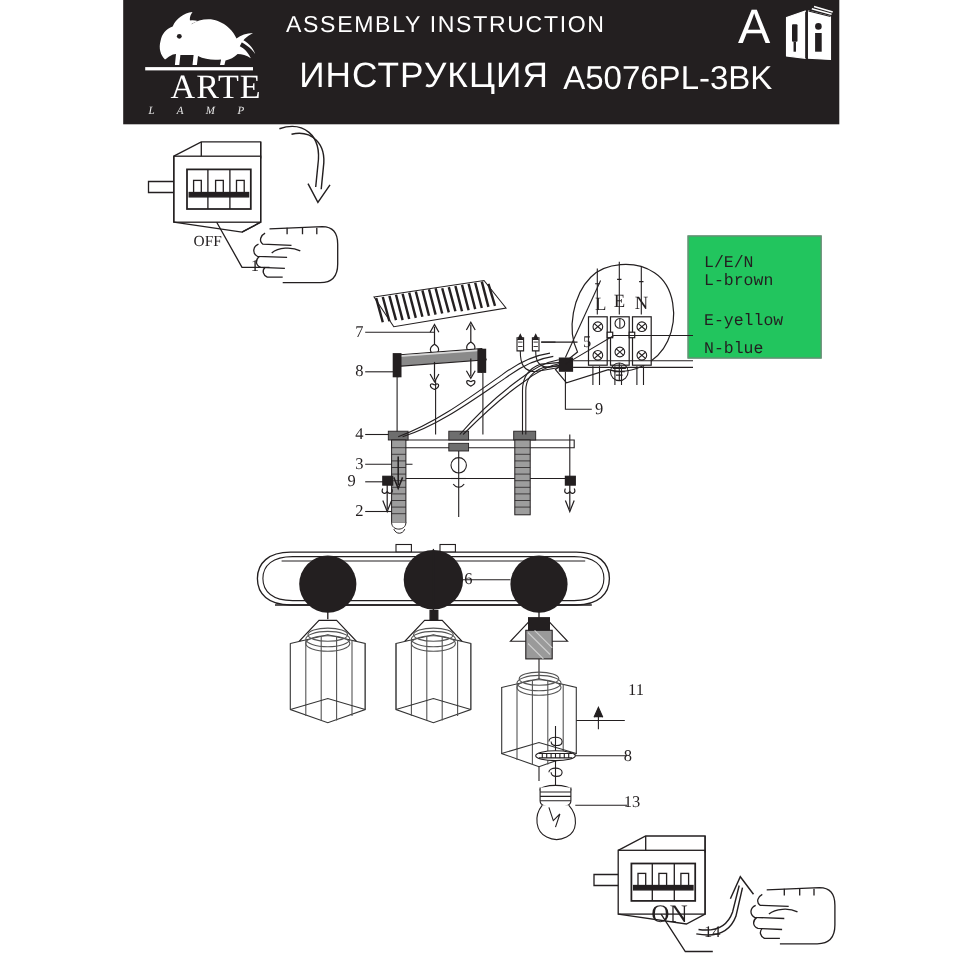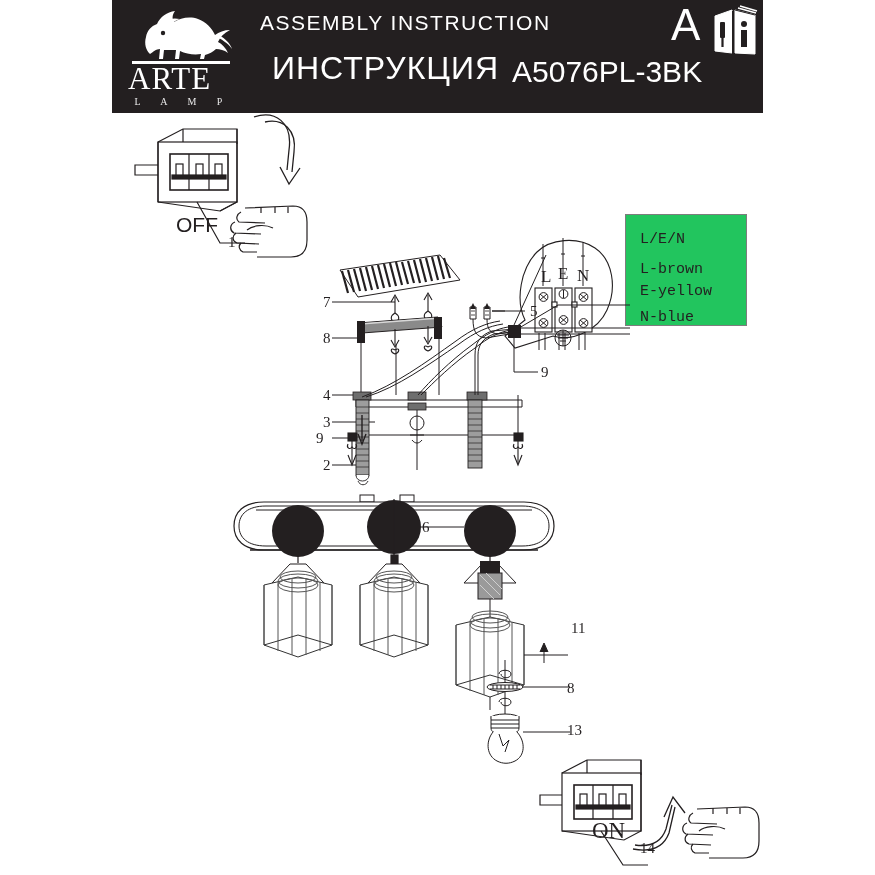--- a/index.html
+++ b/index.html
@@ -5,44 +5,44 @@
 <style>
   html,body{margin:0;padding:0;background:#ffffff;}
   body{width:875px;height:875px;overflow:hidden;
        font-family:"Liberation Serif",serif;color:#231f20;}
   #page{position:relative;width:875px;height:875px;background:#fff;}
 
   
   .hdr{position:absolute;left:112px;top:0;width:651px;height:113px;background:#231f20;}
   .hdr-logo{position:absolute;left:8px;top:6px;width:122px;height:102px;}
   .logo-rule{position:absolute;left:12px;top:55px;width:98px;height:3px;background:#fff;}
-  .logo-arte{position:absolute;left:8px;top:56px;width:110px;text-align:left;
+  .logo-arte{position:absolute;left:8px;top:56px;width:110px;text-align:right;
              color:#fff;font-family:"Liberation Serif",serif;font-size:31px;letter-spacing:1px;line-height:34px;}
   .logo-lamp{position:absolute;left:8px;top:90px;width:110px;text-align:center;
-             color:#e8e8e8;font-family:"Liberation Serif",serif;font-size:10px;letter-spacing:9px;}
+             color:#e8e8e8;font-family:"Liberation Serif",serif;font-size:10px;letter-spacing:9px;font-style:italic;}
   .hdr-en{position:absolute;left:148px;top:11px;color:#fff;
           font-family:"Liberation Sans",sans-serif;font-size:21px;letter-spacing:1.5px;}
   .hdr-ru{position:absolute;left:160px;top:50px;color:#fff;
           font-family:"Liberation Sans",sans-serif;font-size:32px;letter-spacing:1px;}
   .hdr-model{position:absolute;left:400px;top:55px;color:#fff;
              font-family:Liberation Sans, sans-serif;font-size:30px;letter-spacing:0px;}
   .hdr-A{position:absolute;left:559px;top:3px;color:#fff;
          font-family:"Liberation Sans",sans-serif;font-size:44px;line-height:44px;}
   .hdr-book{position:absolute;left:600px;top:6px;width:46px;height:52px;}
 
   
   .num{position:absolute;font-family:"Liberation Serif",serif;font-size:15px;color:#231f20;}
   svg{overflow:visible;}
   .legend{position:absolute;left:625px;top:214px;width:120px;height:110px;
           border:1px solid #7d7d7d;background:#22c55e;}
   .legend div{position:absolute;left:14px;font-family:"Liberation Mono",monospace;
               font-size:15px;color:#231f20;white-space:nowrap;}
-  .ln0{top:16px;} .ln1{top:46px;text-align:center;} .ln2{top:68px;} .ln3{top:94px;}
-  .off-t{position:absolute;left:176px;top:213px;font-size:21px;
-         font-family:Liberation Sans, sans-serif;}
+  .ln0{top:16px;} .ln1{top:32px;text-align:center;} .ln2{top:68px;} .ln3{top:94px;}
+  .off-t{position:absolute;left:176px;top:213px;font-size:14px;
+         font-family:Liberation Serif, serif;}
   .on-t{position:absolute;left:592px;top:818px;font-size:23px;
         font-family:"Liberation Serif",serif;}
 </style>
 </head>
 <body>
 
 <div id="page">
 
   <div class="hdr">
 

